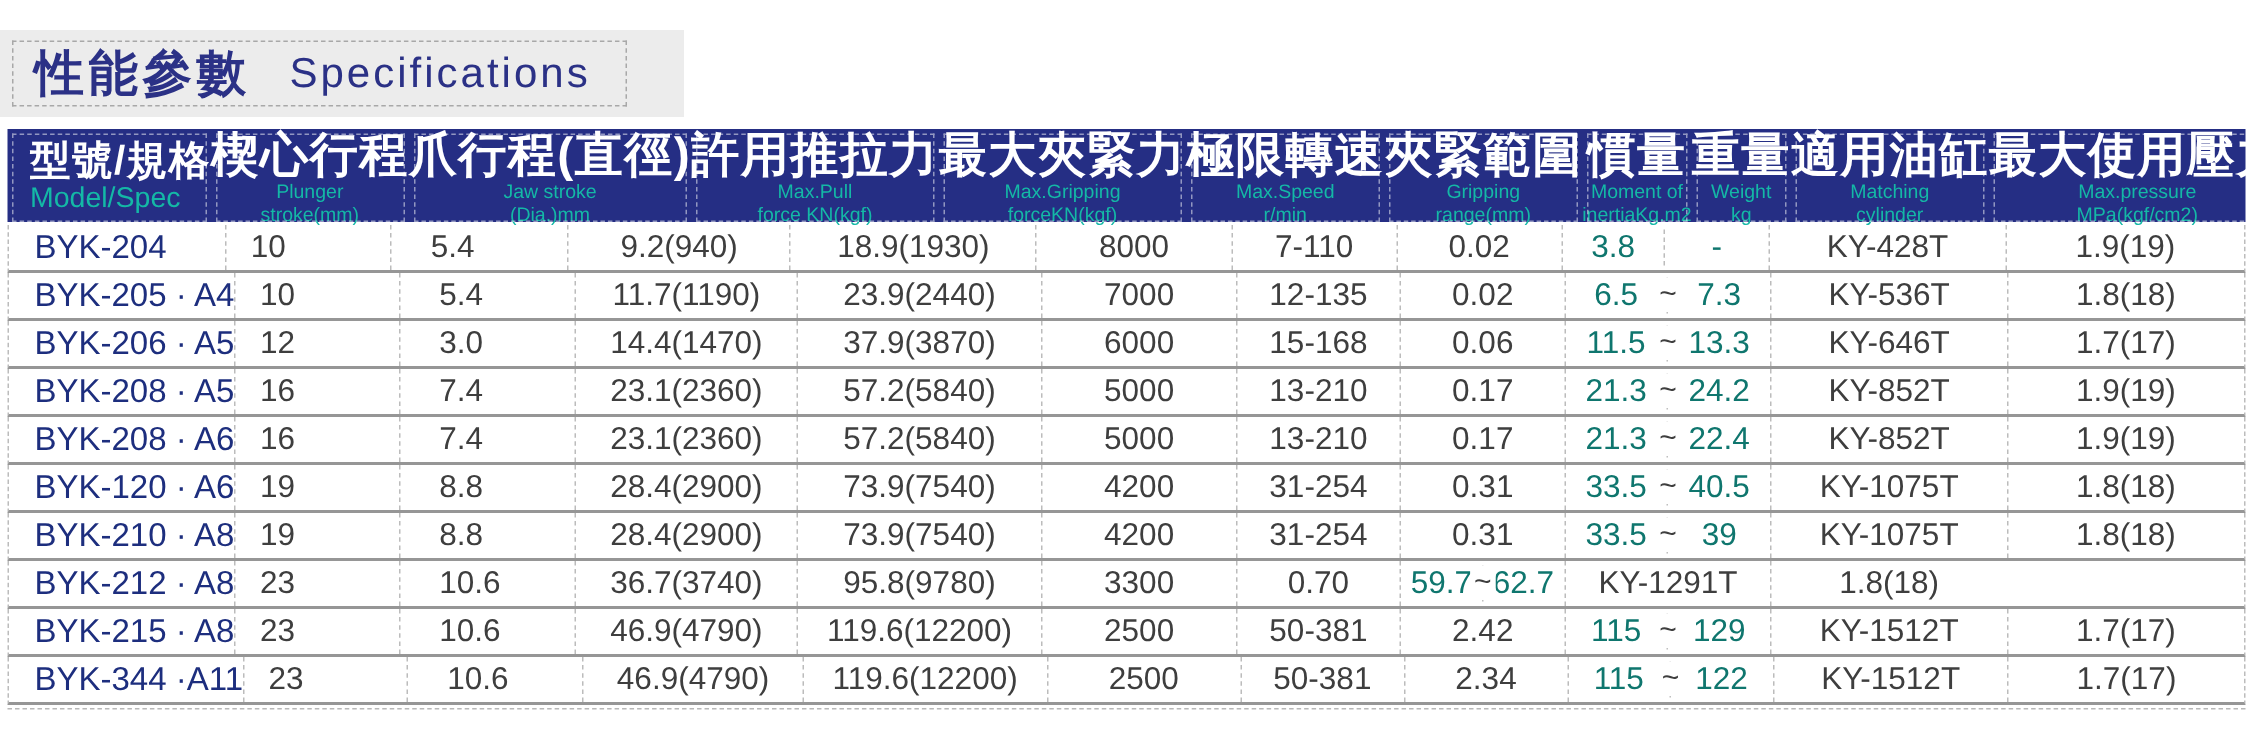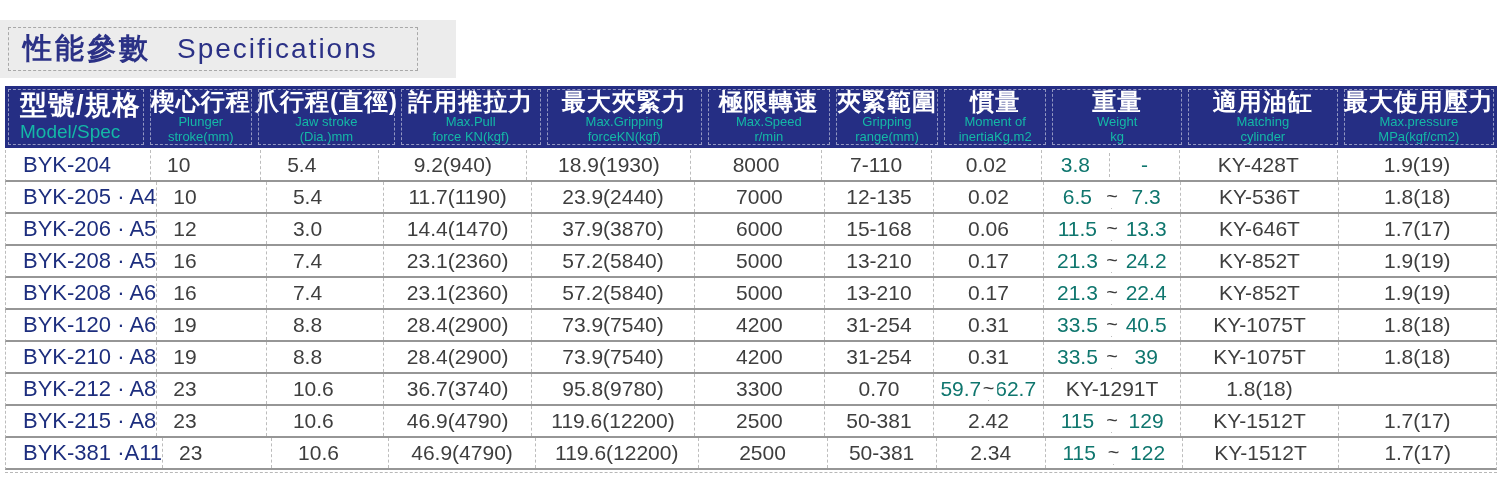--- a/index.html
+++ b/index.html
@@ -18,21 +18,21 @@
     width:456px; height:58px;
     background:#ececec;
   }
   .title-box {
     position:absolute; left:8px; top:7px;
     width:410px; height:44px;
     border:1px dashed #a8a8a8;
     display:flex; align-items:center;
     padding-left:14px; gap:26px;
   }
-  .title-zh { font-size:29px; font-weight:bold; color:#2b3186; letter-spacing:3px; white-space:nowrap; }
+  .title-zh { font-size:33px; font-weight:bold; color:#2b3186; letter-spacing:3px; white-space:nowrap; }
   .title-en { font-size:28px; color:#2b3186; letter-spacing:2px; white-space:nowrap; }
 
   
   .spec-table {
     position:absolute; left:5px; top:86px; width:1492px;
     --cols: 144fr 110fr 118fr 148fr 164fr 130fr 110fr 110fr 138fr 158fr 159fr;
   }
   .thead {
     display:grid; grid-template-columns:var(--cols);
     background:#252e84; height:62px;
@@ -41,21 +41,21 @@
     position:relative;
     display:flex; flex-direction:column;
     align-items:center; justify-content:center;
     color:#ffffff; text-align:center;
   }
   .th::after {
     content:""; position:absolute; inset:3px;
     border:1px dashed rgba(255,255,255,0.5);
     pointer-events:none;
   }
-  .th-zh { font-size:24px; font-weight:bold; line-height:1.1; letter-spacing:1px; white-space:nowrap; }
+  .th-zh { font-size:32px; font-weight:bold; line-height:1.1; letter-spacing:1px; white-space:nowrap; }
   .th-en { font-size:13px; line-height:1.15; color:#14b8a6; white-space:pre-line; }
   .th.model-h { align-items:flex-start; padding-left:15px; text-align:left; }
   .th.model-h .th-zh { font-size:27px; }
   .th.model-h .th-en { font-size:19px; }
 
   .tbody { margin-top:2px; }
   .tr {
     display:grid; grid-template-columns:var(--cols);
     height:32px;
     border-bottom:2px solid #969696;
@@ -319,21 +319,21 @@
     <div class="td weight">
       <span class="w-min">115</span>
       <span class="w-max">129</span>
       <span class="w-sep">~</span>
     </div>
     <div class="td">KY-1512T</div>
     <div class="td">1.7(17)</div>
   </div>
 
   <div class="tr">
-    <div class="td model">BYK-381 ·A11</div>
+    <div class="td model">BYK-344 ·A11</div>
     <div class="td plunger">23</div>
     <div class="td jaw">10.6</div>
     <div class="td">46.9(4790)</div>
     <div class="td">119.6(12200)</div>
     <div class="td">2500</div>
     <div class="td">50-381</div>
     <div class="td">2.34</div>
     <div class="td weight">
       <span class="w-min">115</span>
       <span class="w-max">122</span>

